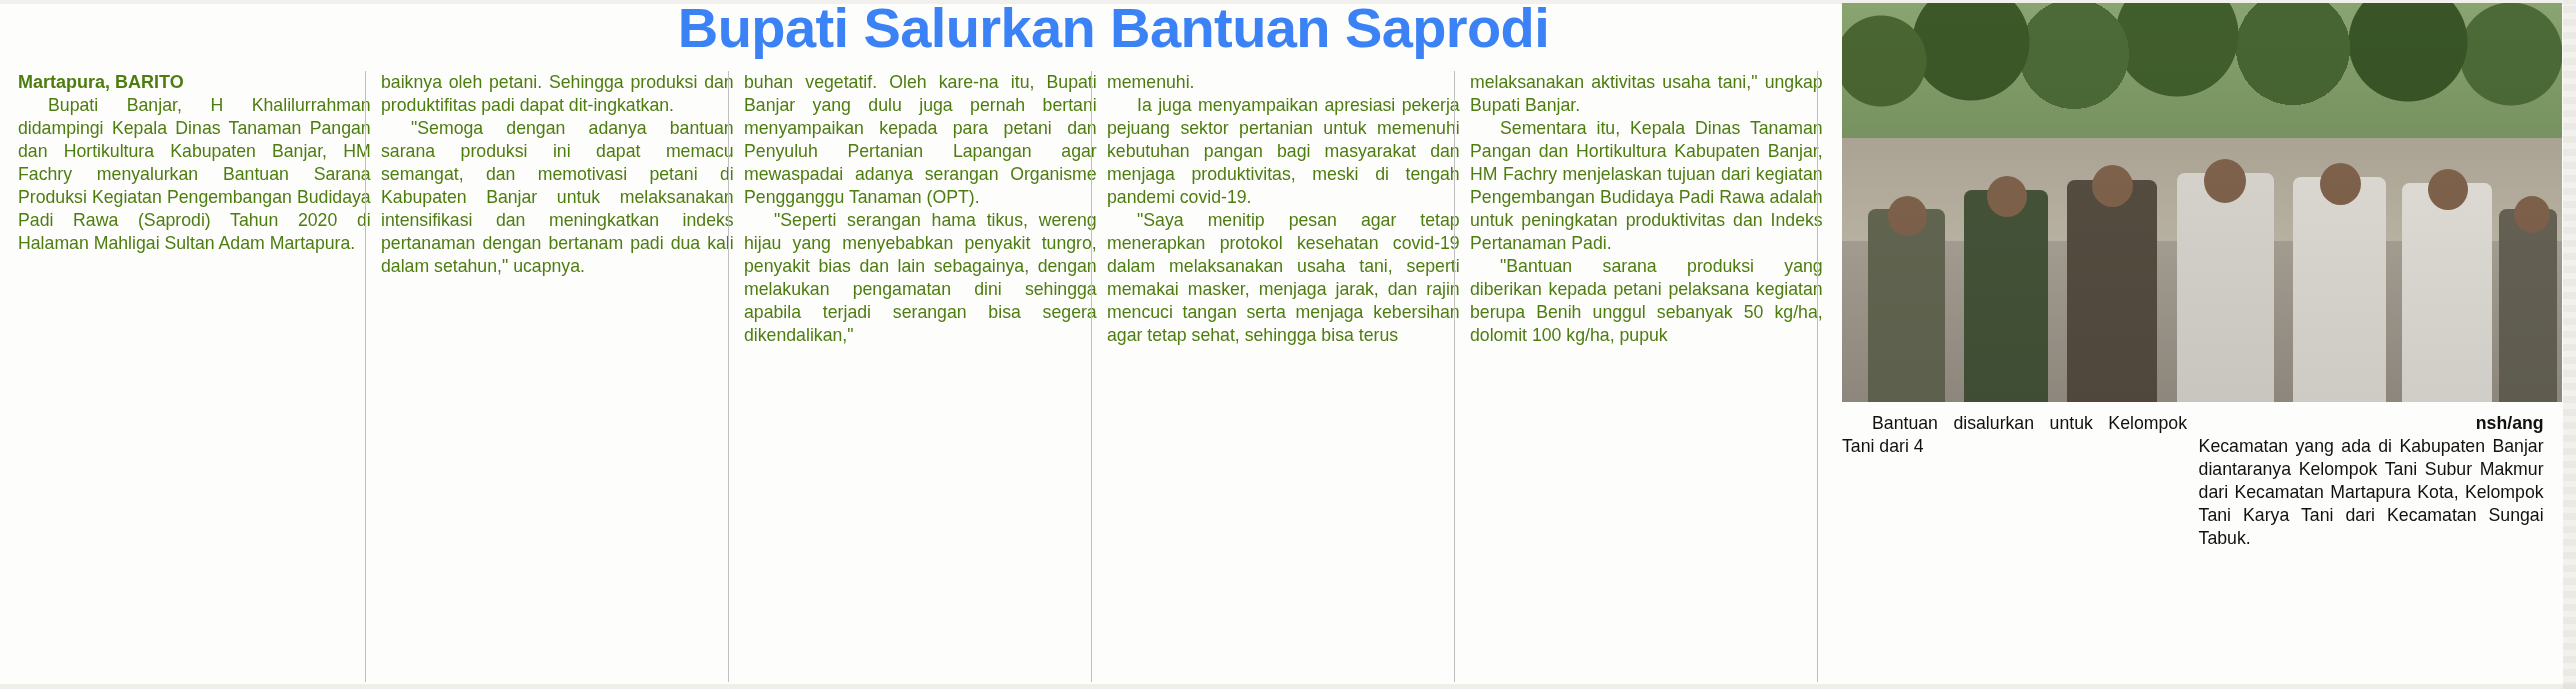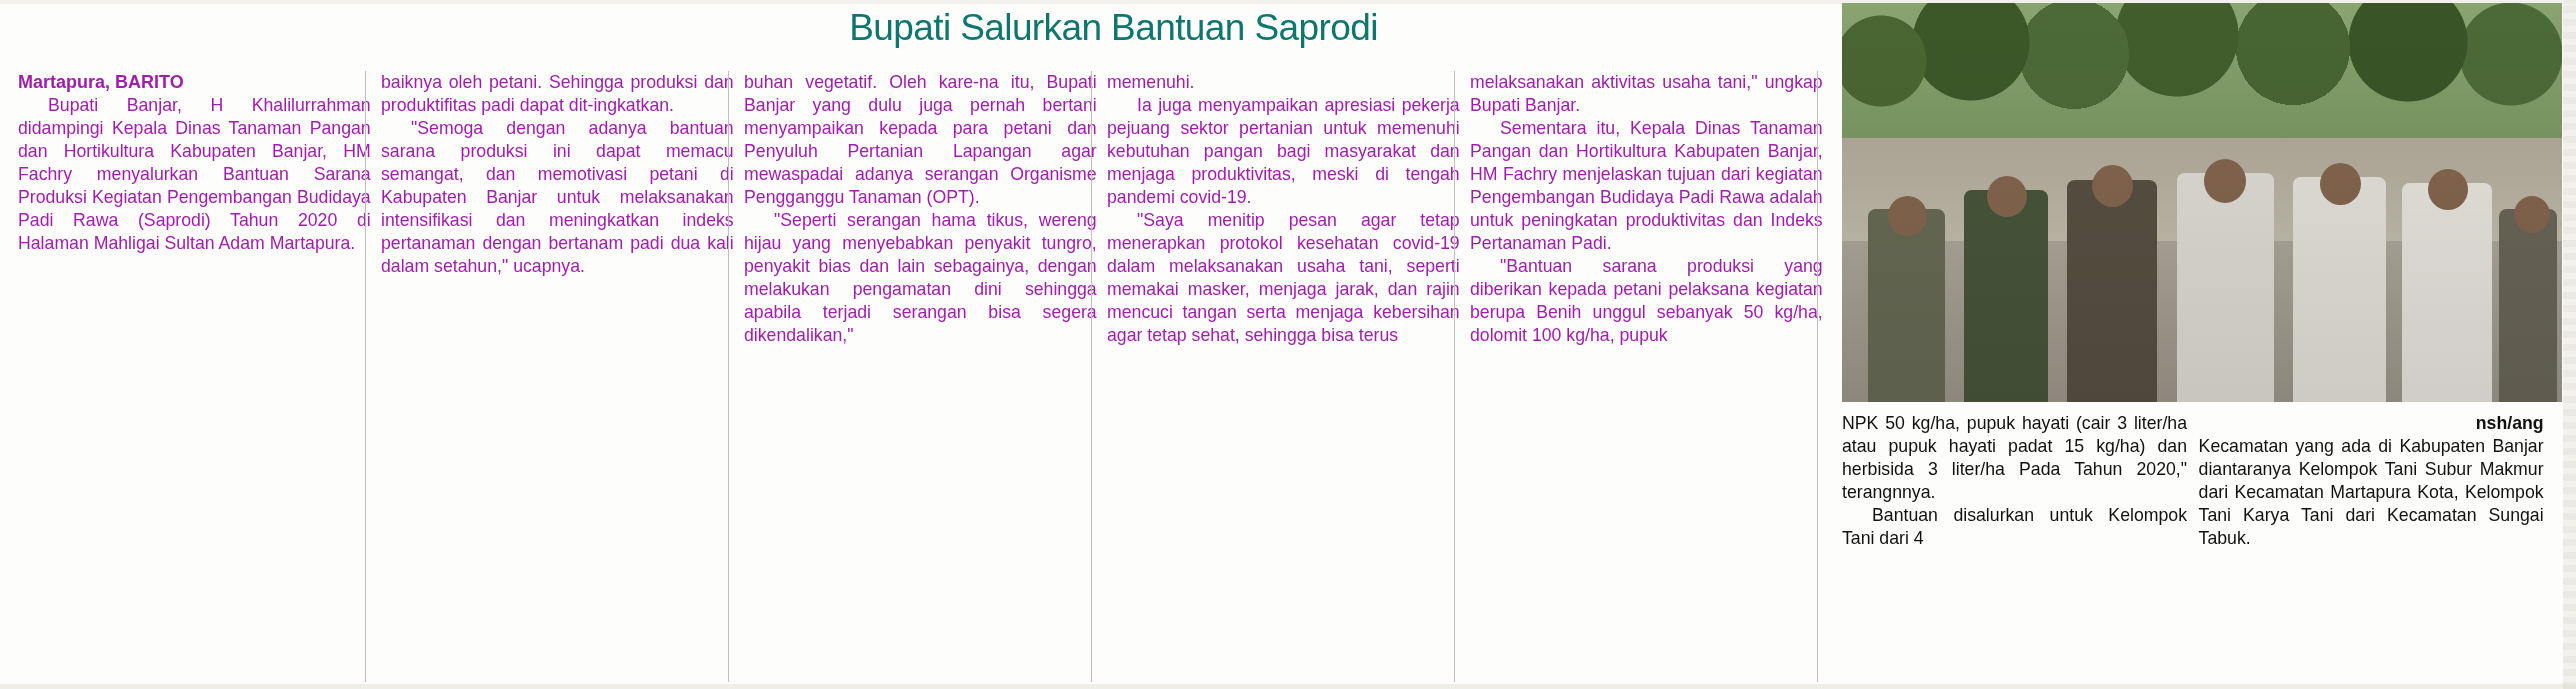--- a/index.html
+++ b/index.html
@@ -33,44 +33,44 @@
     left: 0; bottom: 0;
     width: 2576px; height: 5.1px;
     background: #efeee9;
   }
   .headline {
     position: absolute;
     left: 412px;
     top: 1.3px;
     width: 1403px;
     text-align: center;
-    font-size: 37px;
+    font-size: 56px;
     line-height: 53px;
-    font-weight: normal;
+    font-weight: bold;
     letter-spacing: -0.6px;
-    color: #0f766e;
+    color: #3b82f6;
     font-family: "Liberation Sans", sans-serif;
   }
   .columns {
     position: absolute;
     left: 18px;
     top: 71px;
     width: 1815px;
     height: 611px;
     display: flex;
     gap: 0px;
   }
   .col {
     width: 354px;
     margin-right: 10.3px;
     font-size: 17.7px;
     line-height: 23px;
     text-align: justify;
     text-justify: inter-word;
-    color: #a21caf;
+    color: #4d7c0f;
     position: relative;
     font-family: "Liberation Sans", sans-serif;
   }
   .col p {
     margin: 0 0 0 0;
     text-indent: 30px;
     text-align: justify;
   }
   .col p.noindent {
     text-indent: 0;
@@ -240,21 +240,20 @@
     <div class="head" style="left:586px; top:166px; width:40px;  height:41px;"></div>
 
     <div class="person" style="left:657px; width:58px;  height:193px; background:#6e6a5c;"></div>
     <div class="head" style="left:672px; top:193px; width:36px; height:37px;"></div>
 
     <div class="photo-overlay-shadow"></div>
   </div>
 
   <div class="caption-cols">
     <div class="cap-col">
-      <p class="noindent">NPK 50 kg/ha, pupuk hayati (cair 3 liter/ha atau pupuk hayati padat 15 kg/ha) dan herbisida 3 liter/ha Pada Tahun 2020," terangnnya.</p>
       <p>Bantuan disalurkan untuk Kelompok Tani dari 4</p>
     </div>
     <div class="cap-col">
       <p class="noindent" style="text-align:right;"><span class="bold-tail">nsh/ang</span></p>
       <p class="noindent">Kecamatan yang ada di Kabupaten Banjar diantaranya Kelompok Tani Subur Makmur dari Kecamatan Martapura Kota, Kelompok Tani Karya Tani dari Kecamatan Sungai Tabuk.</p>
     </div>
   </div>
 
   <div class="right-strip"></div>
 

